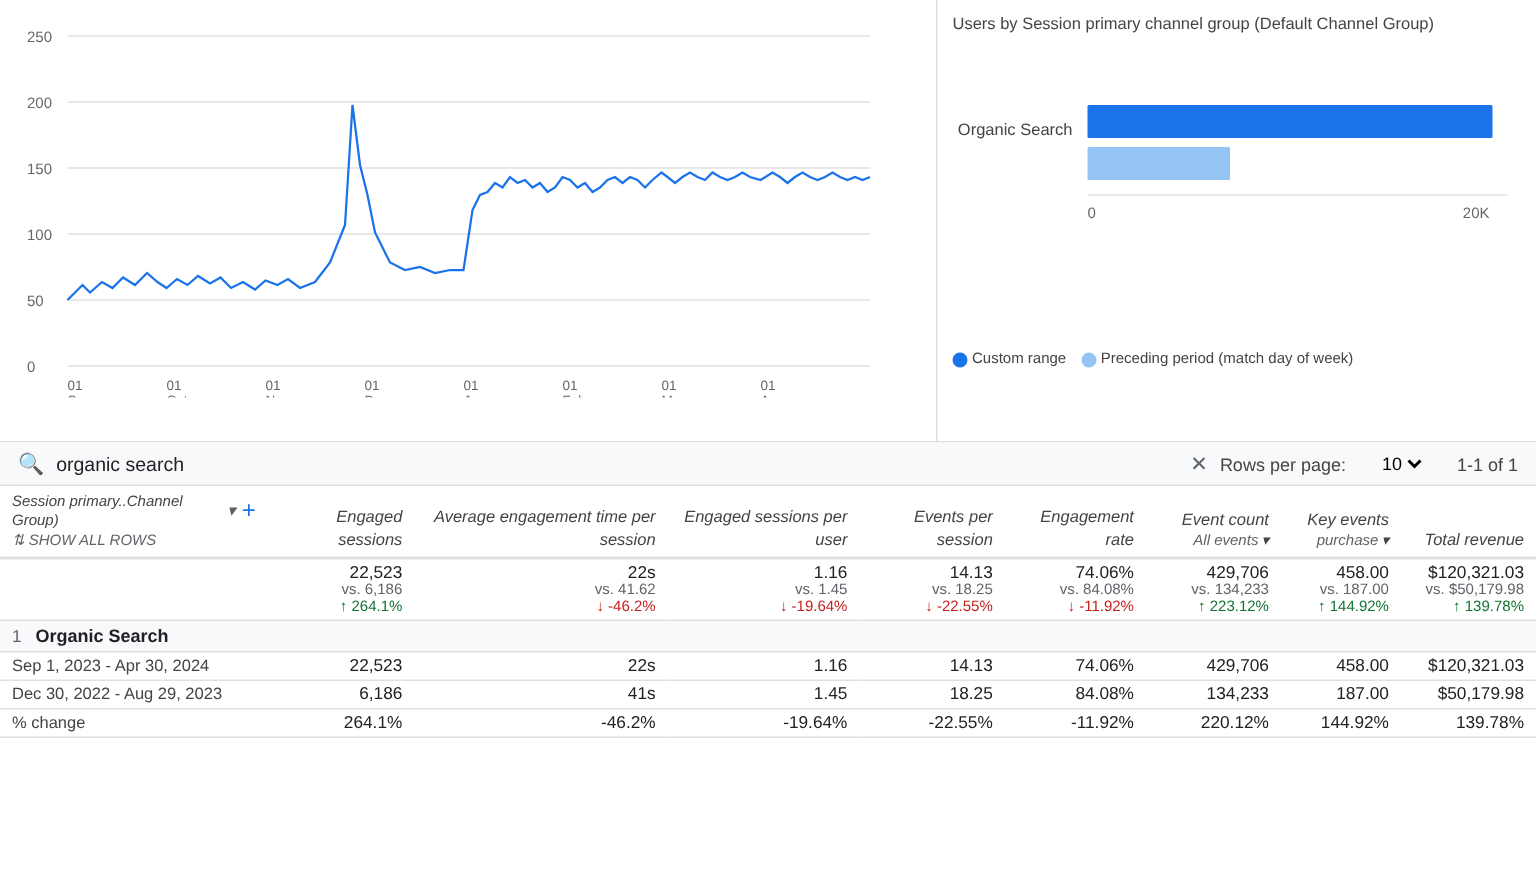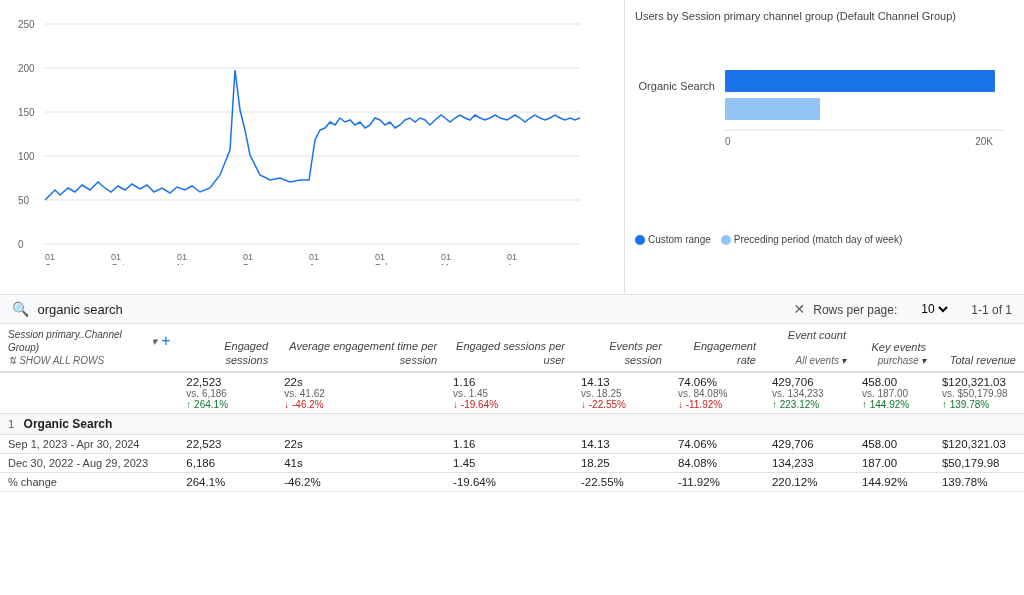--- a/index.html
+++ b/index.html
@@ -19,21 +19,21 @@
     .search-input { border: none; background: transparent; font-size: 13px; color: #202124; outline: none; flex: 1; }
     .search-clear { color: #5f6368; cursor: pointer; font-size: 14px; }
     .rows-per-page { margin-left: auto; display: flex; align-items: flex-end; gap: 20px; font-size: 12px; color: #444; }
     .rows-select { border: none; font-size: 12px; background: transparent; cursor: pointer; }
     .page-info { font-size: 12px; color: #444; }
 
     
     .data-table { width: 100%; border-collapse: collapse; font-size: 11.5px; }
     .data-table th { text-align: right; padding: 4px 8px; color: #444; font-weight: 500; border-bottom: 1px solid #e0e0e0; vertical-align: bottom; line-height: 1.3; font-size: 11px; }
     .data-table th.left { text-align: left; }
-    .data-table td { padding: 3px 8px; border-bottom: 1px solid #e0e0e0; vertical-align: top; }
+    .data-table td { text-align: right; padding: 3px 8px; border-bottom: 1px solid #e0e0e0; vertical-align: top; }
     .data-table td.left { text-align: left; }
     .data-table .col-header-row th { border-bottom: 2px solid #e0e0e0; font-style: italic; }
     .sub-text { font-size: 10px; color: #5f6368; }
     .up { color: #137333; font-size: 10px; }
     .down { color: #c5221f; font-size: 10px; }
     .session-col { display: flex; align-items: center; gap: 4px; color: #444; font-size: 11px; font-weight: 500; }
     .add-btn { color: #1a73e8; cursor: pointer; font-size: 16px; line-height: 1; }
     .show-all { font-size: 10px; color: #5f6368; cursor: pointer; }
     .row-num { color: #5f6368; }
     .organic-search-label { font-weight: 600; font-size: 12px; }
@@ -170,21 +170,21 @@
             <span>Engaged sessions per user</span>
           </th>
           <th style="min-width:70px">
             <span>Events per session</span>
           </th>
           <th style="min-width:80px">
             <span>Engagement rate</span>
           </th>
           <th style="min-width:90px">
             <div><span>Event count</span></div>
-            <div style="display:flex;align-items:center;justify-content:flex-end;gap:2px;margin-top:12px;">
+            <div style="display:flex;align-items:center;justify-content:flex-end;gap:2px;">
               <span class="sub-text">All events</span>
               <span style="cursor:pointer;font-size:10px;color:#444;">▾</span>
             </div>
           </th>
           <th style="min-width:80px">
             <div><span>Key events</span></div>
             <div style="display:flex;align-items:center;justify-content:flex-end;gap:2px;">
               <span class="sub-text">purchase</span>
               <span style="cursor:pointer;font-size:10px;color:#444;">▾</span>
             </div>

